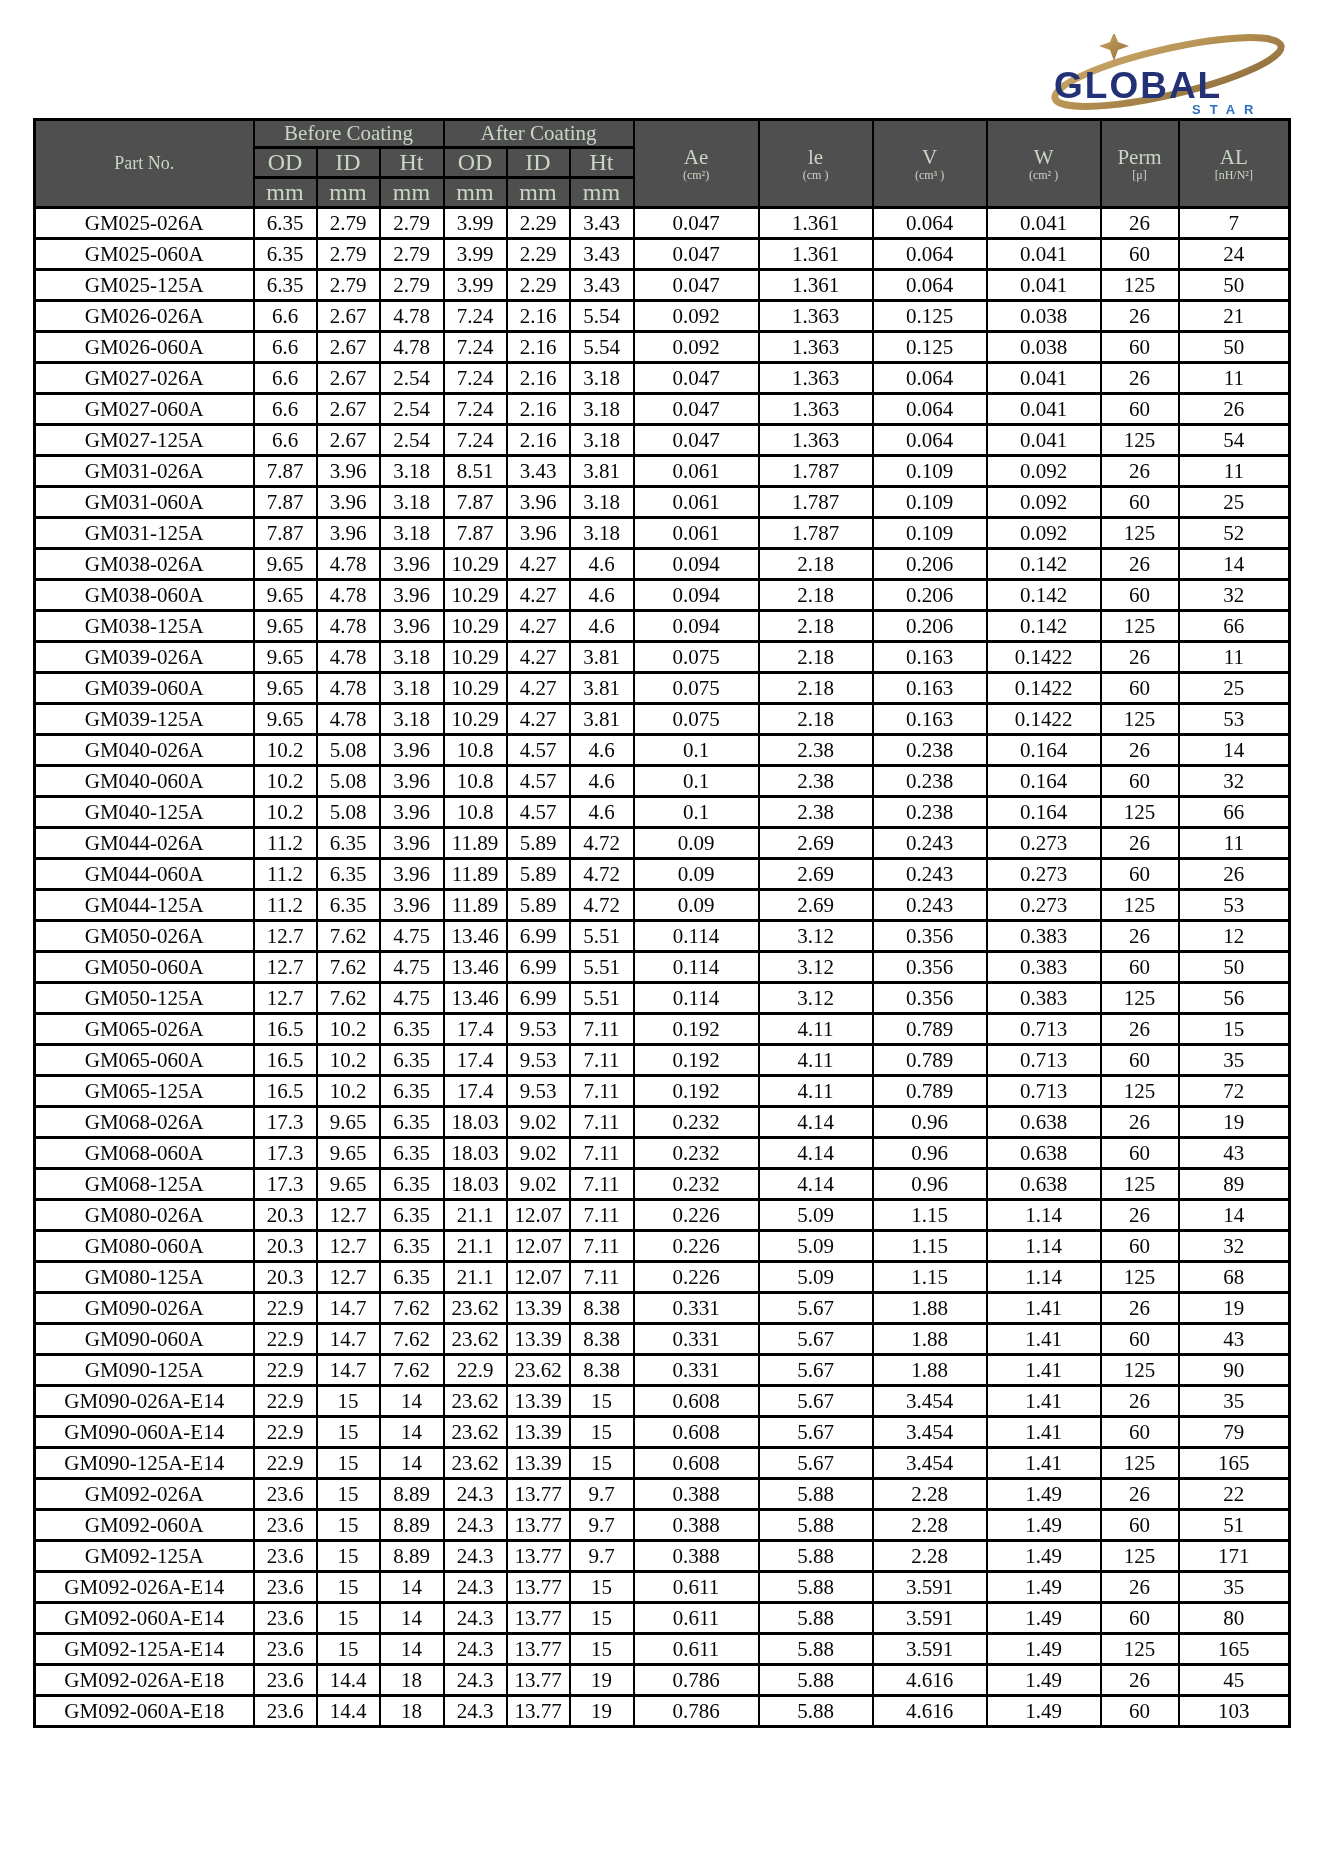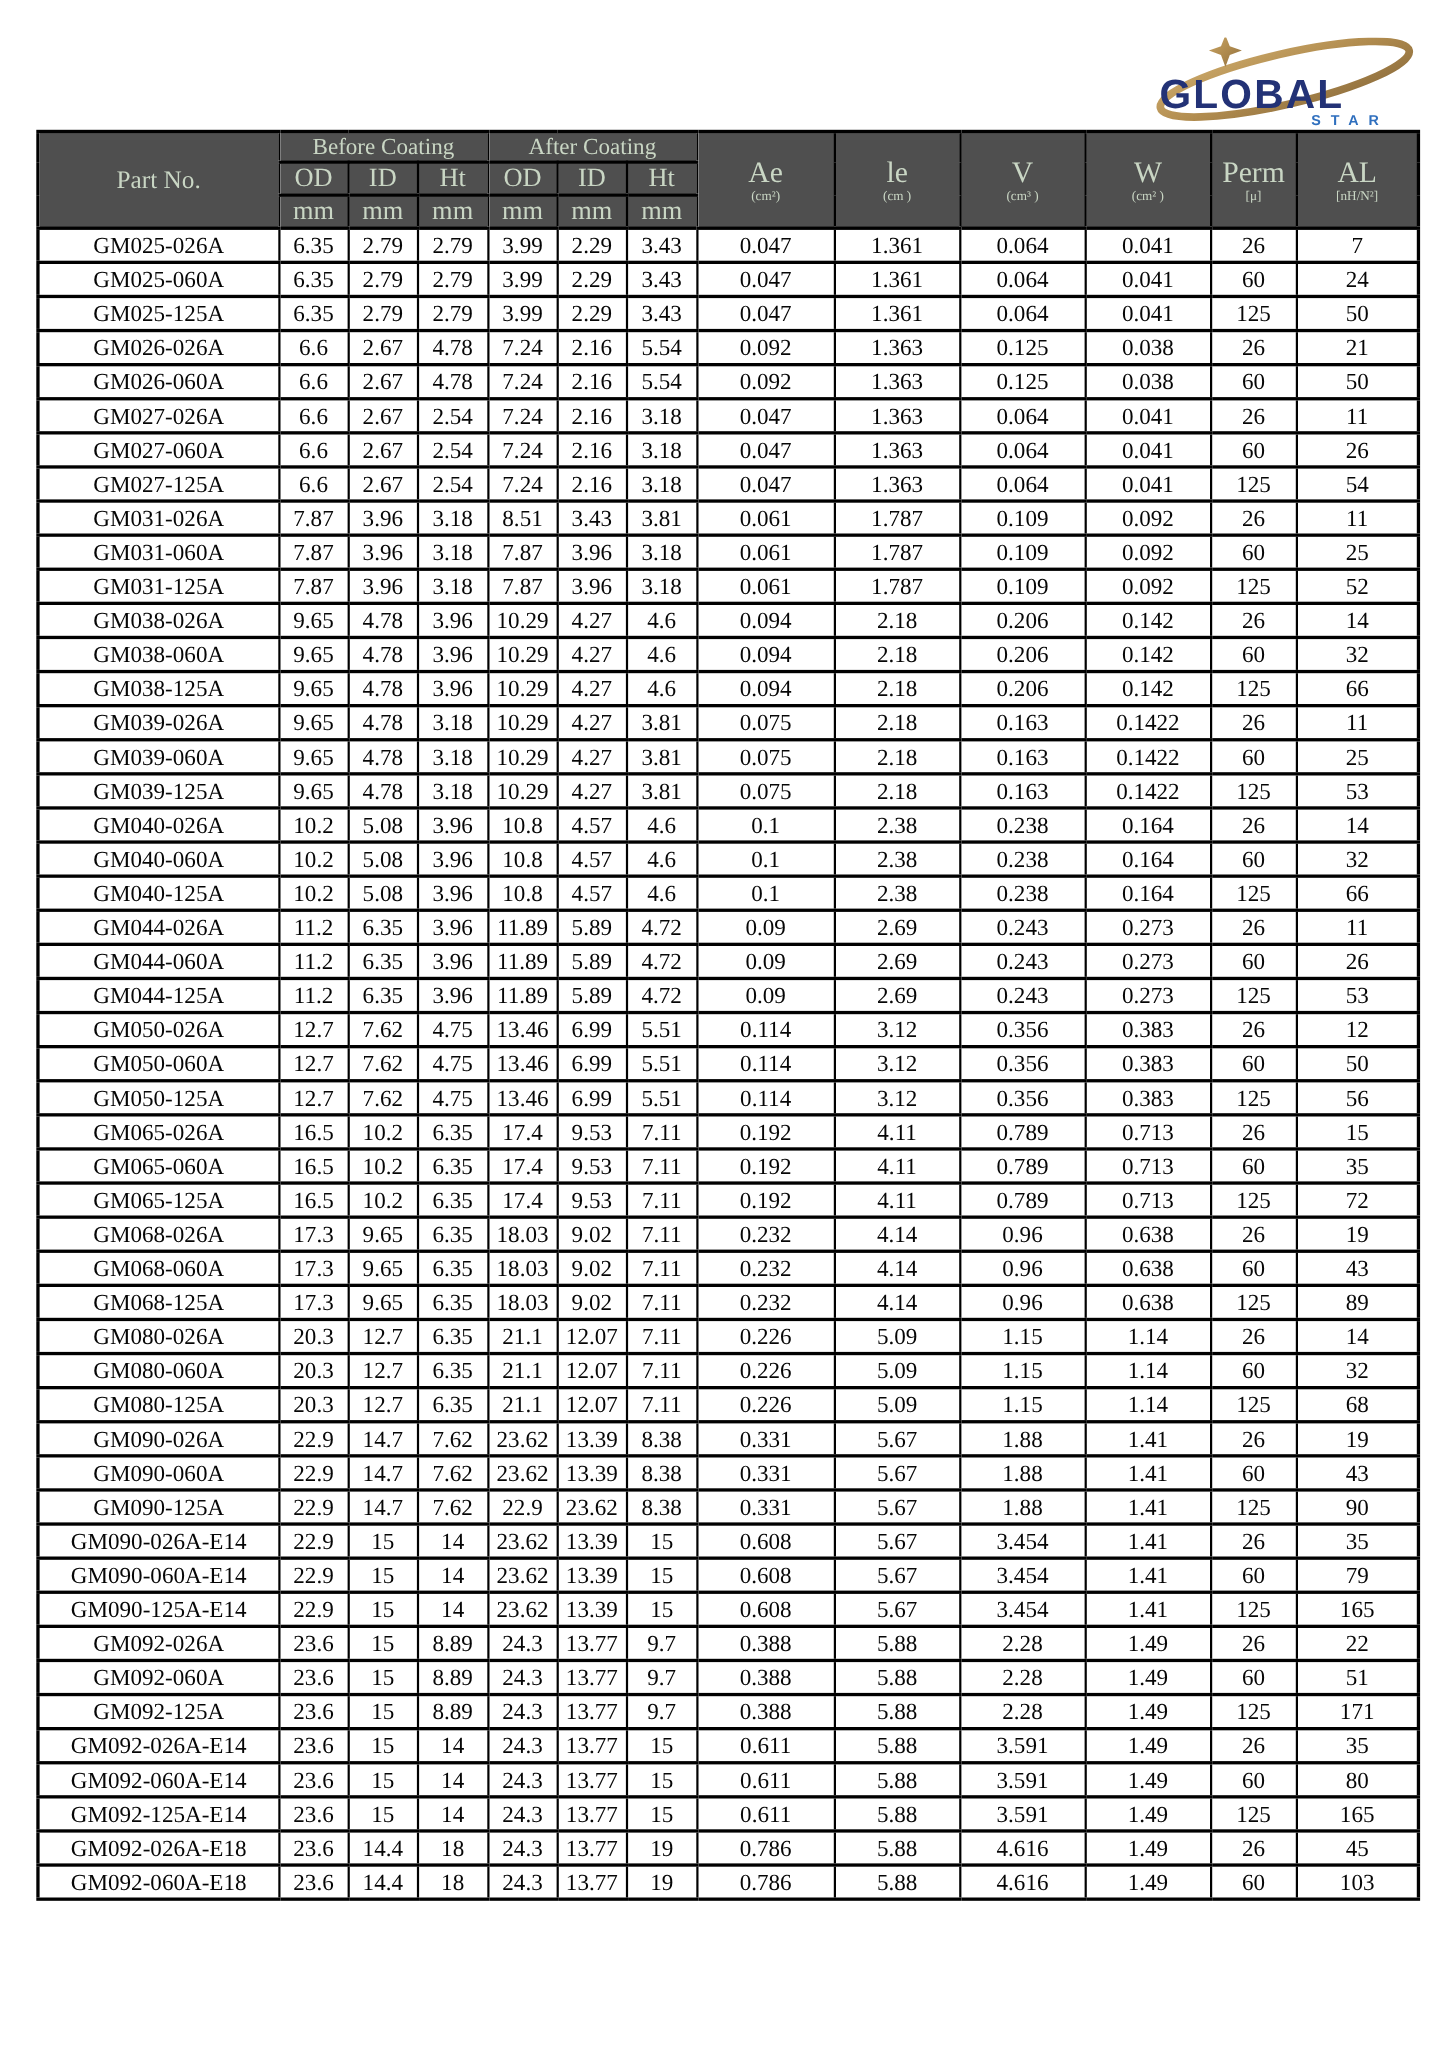--- a/index.html
+++ b/index.html
@@ -37,22 +37,22 @@
     white-space: nowrap;
   }
   thead th {
     background: #4f4f4f;
     color: #c9d6c4;
     font-weight: normal;
   }
   .row-group  { height: 26px; font-size: 21px; }
   .row-dims   { height: 28px; font-size: 24px; }
   .row-units  { height: 27px; font-size: 24px; }
-  th.part-no  { font-size: 23px; }
-  th.tall .l1 { font-size: 27px; line-height: 1.15; }
+  th.part-no  { font-size: 18px; }
+  th.tall .l1 { font-size: 21px; line-height: 1.15; }
   th.tall .l2 { font-size: 12px; line-height: 1.15; }
   tbody td {
     background: #fff;
     color: #060606;
     font-size: 21px;
     height: 28px;
     line-height: 28px;
   }
 </style>
 </head>

